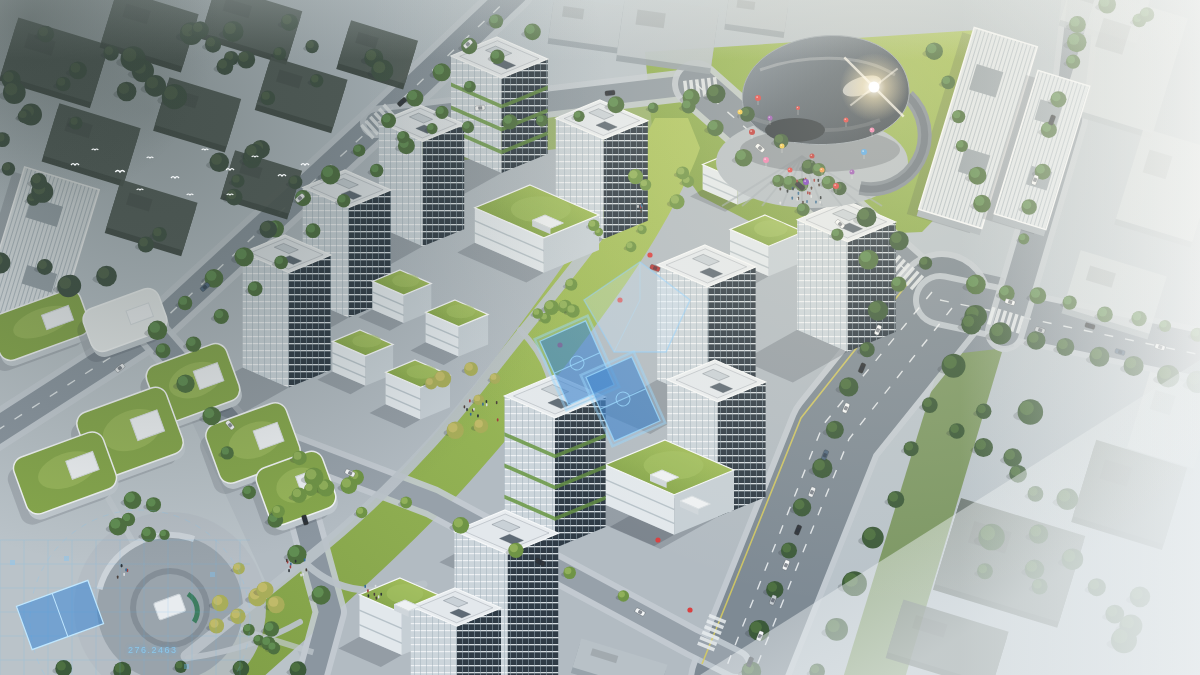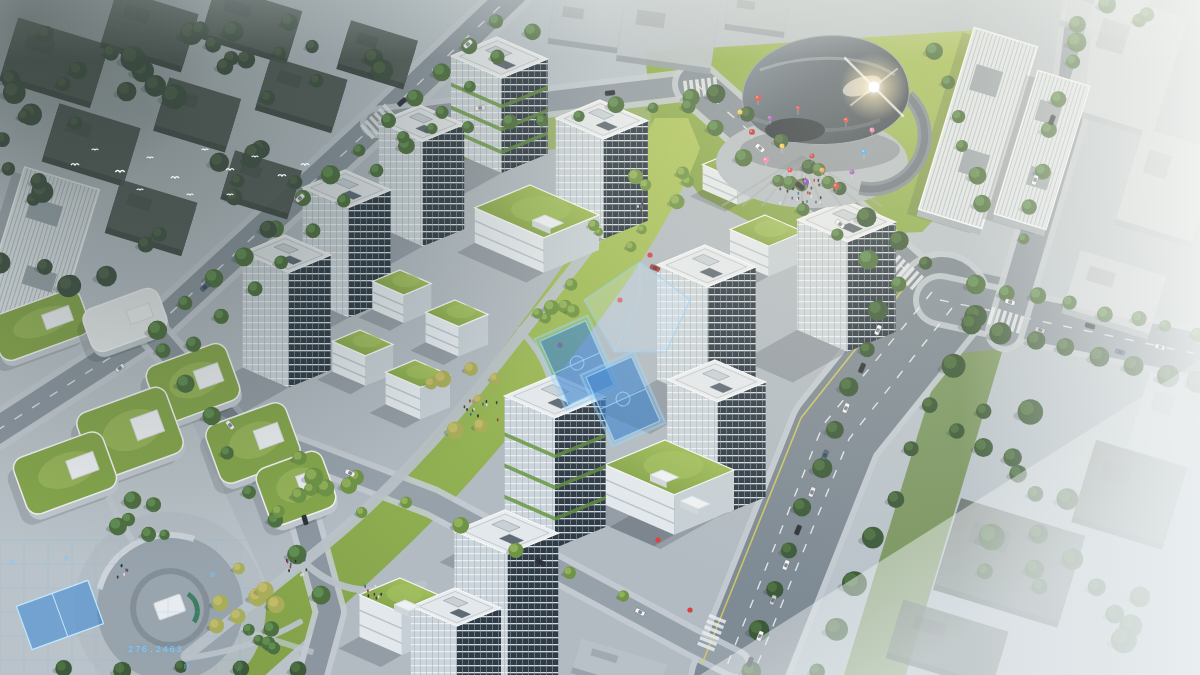--- a/index.html
+++ b/index.html
@@ -1,18 +1,18 @@
 <!DOCTYPE html>
 <html><head>
 <meta charset="utf-8">
 <style>
   html,body{margin:0;padding:0;background:#aeb8c0;}
   #stage{position:relative;width:1200px;height:675px;overflow:hidden;font-family:"DejaVu Sans",sans-serif;}
   #scene{position:absolute;left:0;top:0;}
-  #hud-text{position:absolute;left:128px;top:645px;font-family:Liberation Mono, monospace;
+  #hud-text{position:absolute;left:128px;top:645px;font-family:Liberation Sans, sans-serif;
     font-size:9px;letter-spacing:1.5px;color:rgba(140,214,255,0.72);
     text-shadow:0 0 4px rgba(80,180,255,0.8);pointer-events:none;}
 </style>
 </head>
 <body>
 
 <div id="stage">
   <svg id="scene" width="1200" height="675" viewBox="0 0 1200 675">
     <defs>
       <linearGradient id="lawnG" x1="1" y1="0" x2="0" y2="1">

